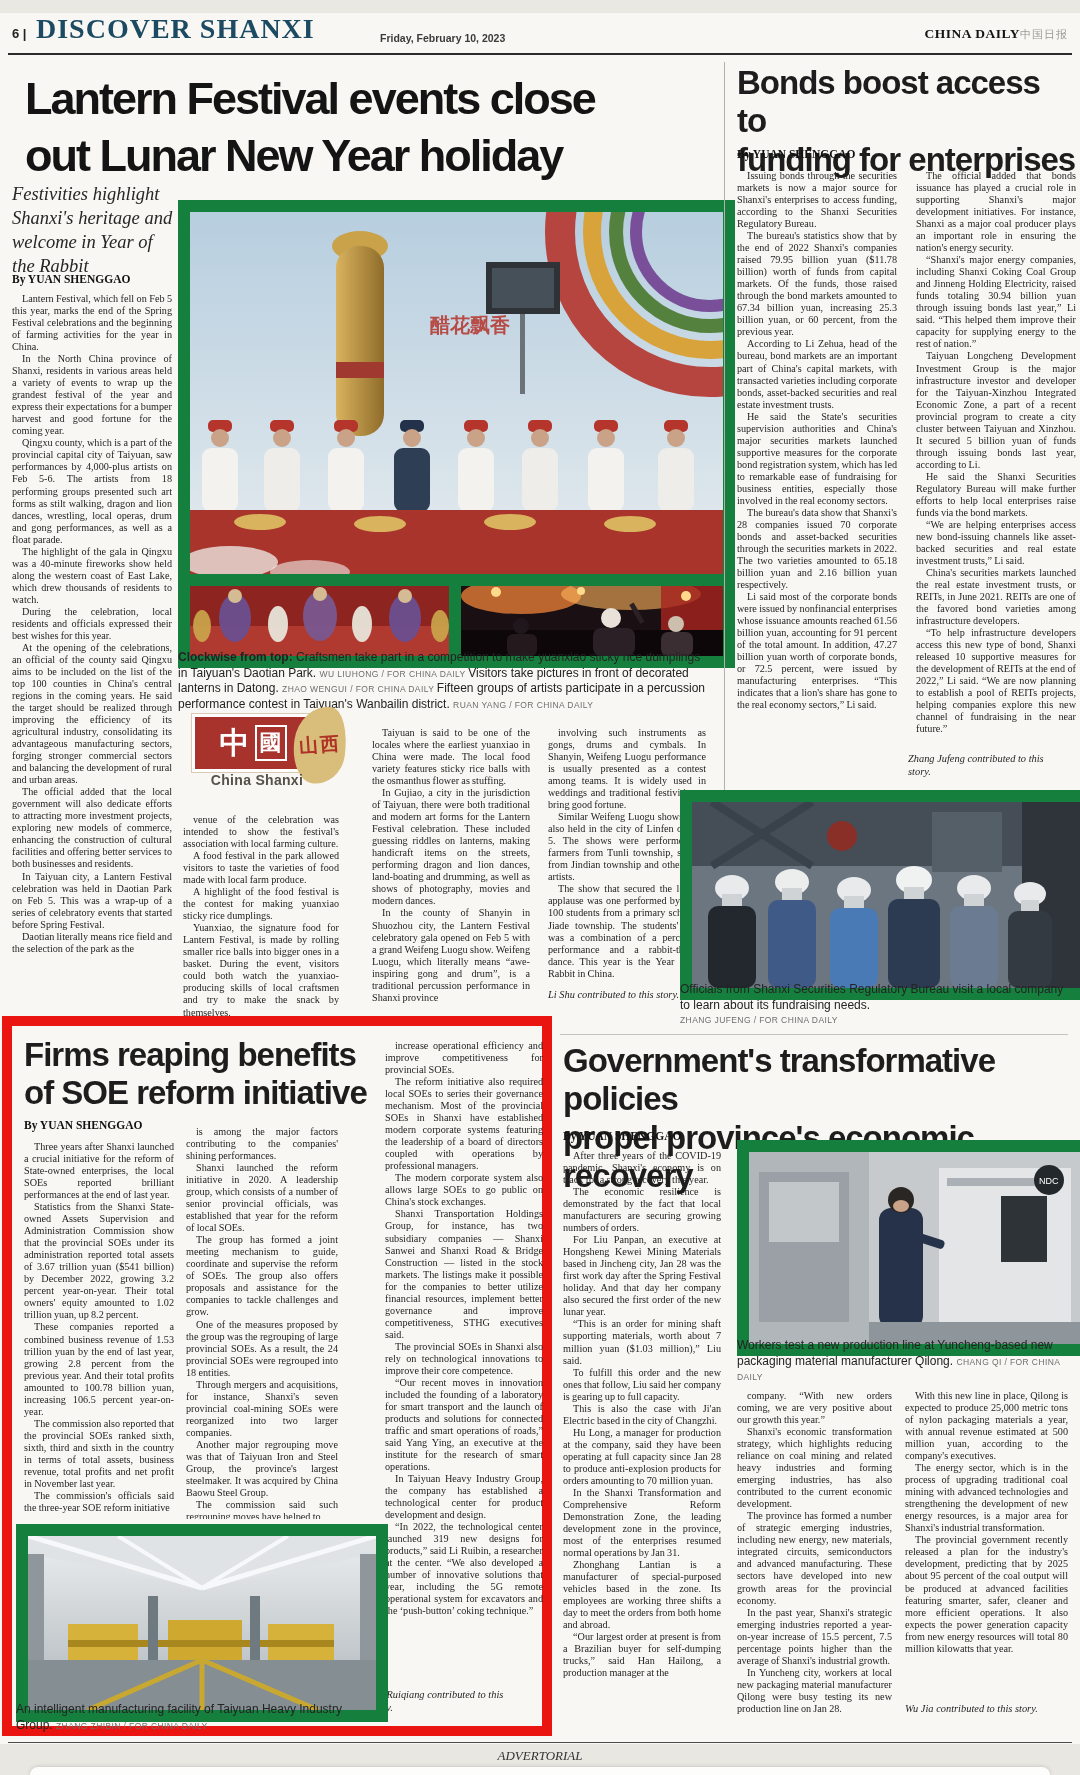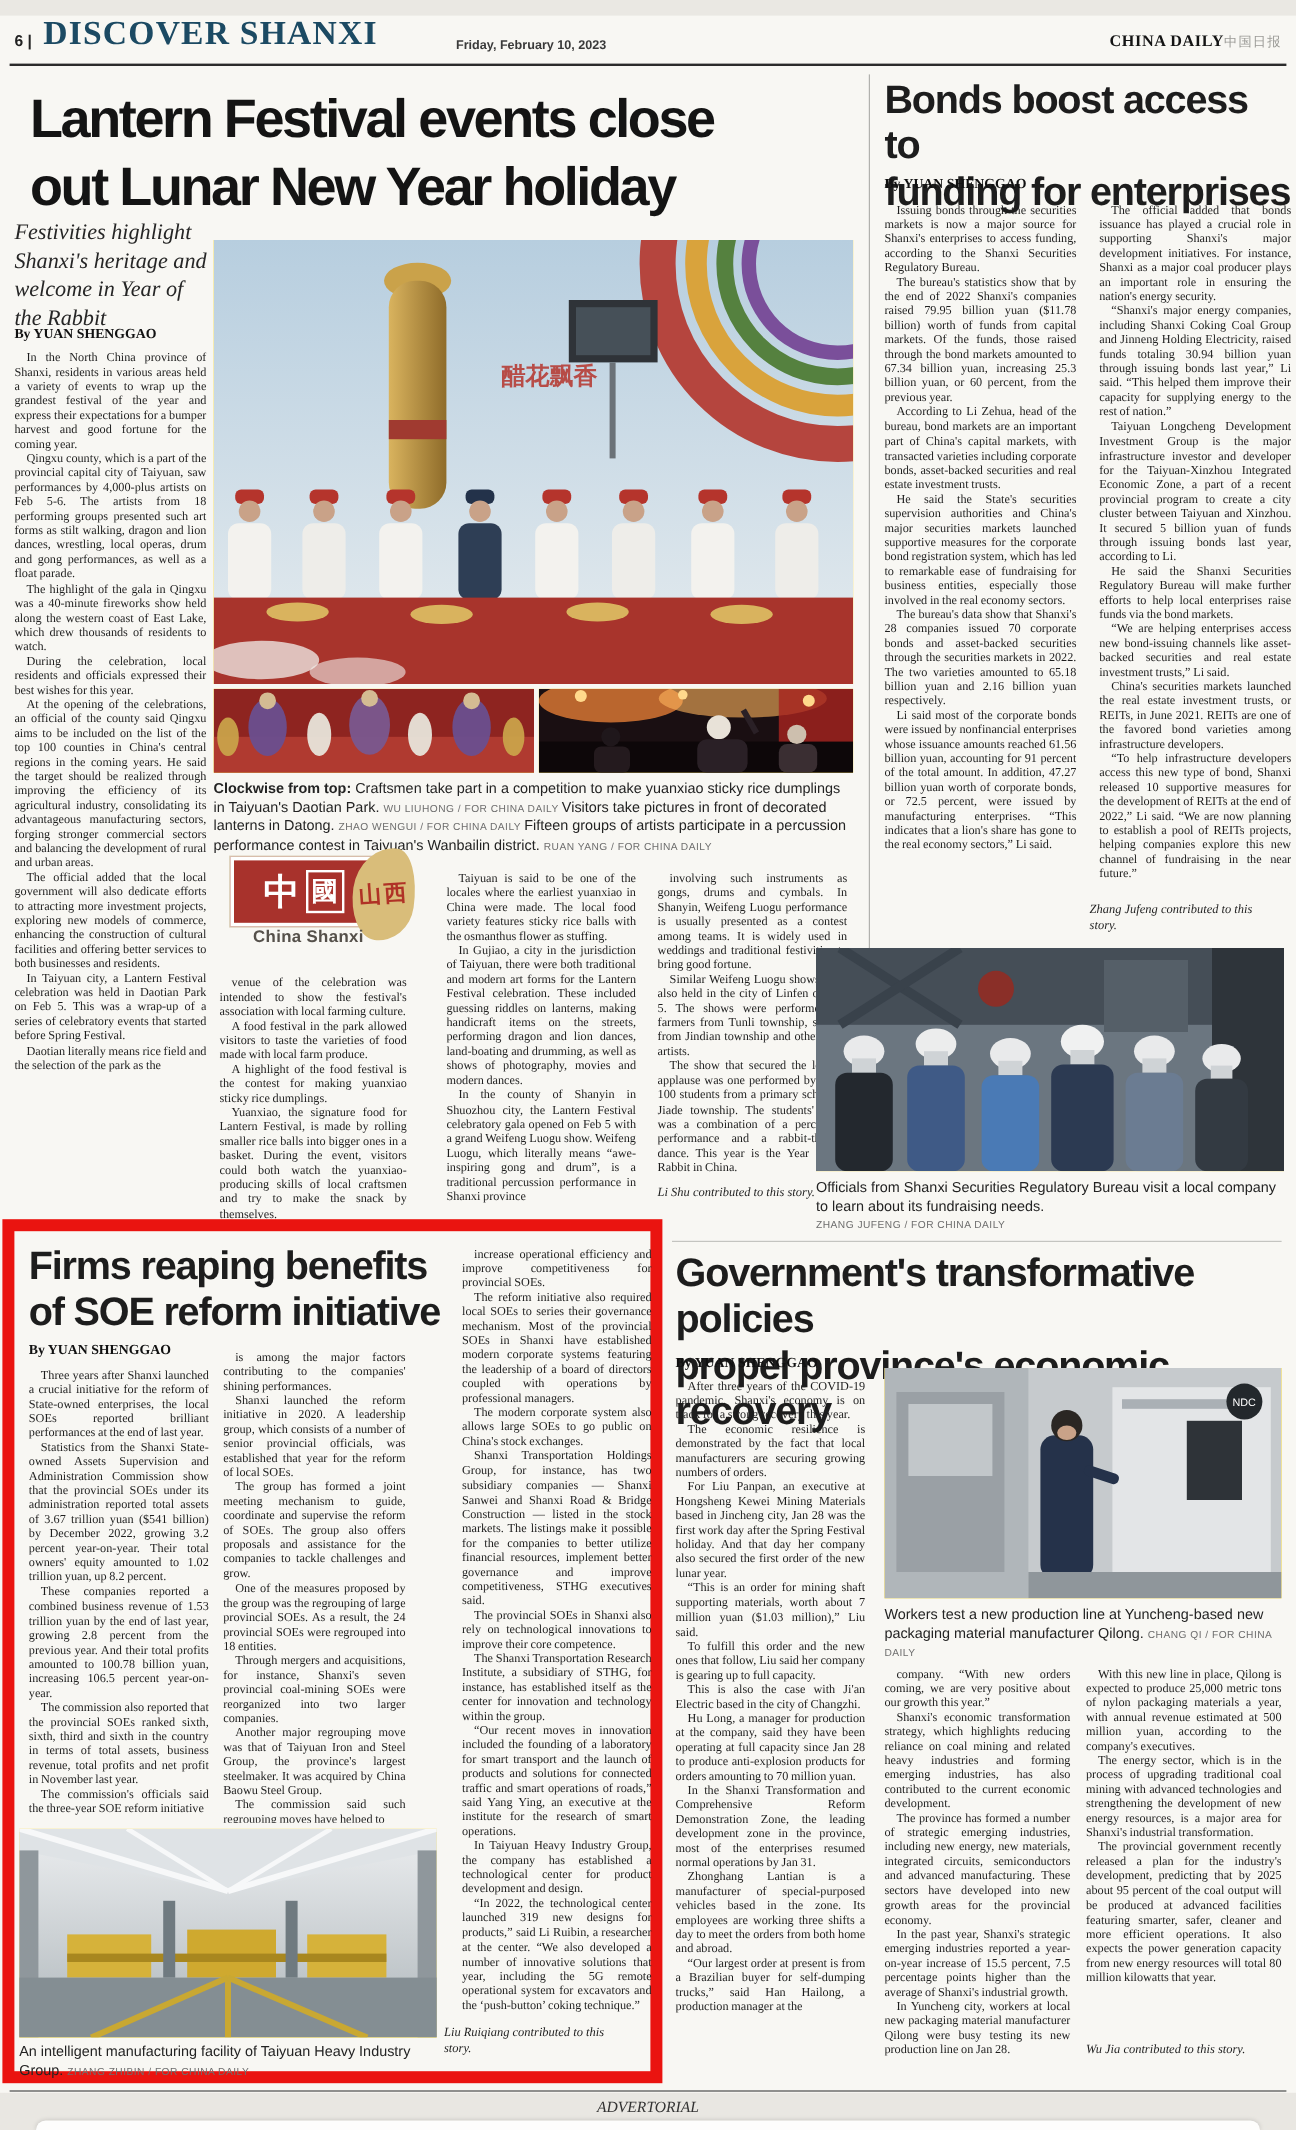--- a/index.html
+++ b/index.html
@@ -58,21 +58,21 @@
   .caption{font-family:"Liberation Sans",sans-serif;font-size:12px;line-height:1.3;color:#232323;}
   .caption .lead{font-weight:700;}
   .caption .credit{font-size:8.5px;color:#6e6e6e;letter-spacing:.4px;}
   .caption-lantern{left:178px;top:650px;width:533px;}
   .caption-bonds{left:680px;top:982px;width:390px;}
   .caption-soe{left:16px;top:1702px;width:348px;}
   .caption-gov{left:737px;top:1338px;width:331px;}
   .credit-line{font-family:"Liberation Sans",sans-serif;font-size:8.5px;color:#6e6e6e;letter-spacing:.4px;margin-top:2px;}
 
   
-  figure.photo{margin:0;padding:0;background:#fde047;overflow:hidden;}
+  figure.photo{margin:0;padding:12px;background:#15803d;overflow:hidden;}
   figure.photo svg{display:block;width:100%;height:100%;}
   .collage-main{left:178px;top:200px;width:533px;height:370px;}
   .collage-a{left:178px;top:574px;width:267px;height:70px;}
   .collage-b{left:449px;top:574px;width:262px;height:70px;}
   .photo-bonds{left:680px;top:790px;width:390px;height:186px;}
   .photo-soe{left:16px;top:1524px;width:348px;height:174px;}
   .photo-gov{left:737px;top:1140px;width:331px;height:192px;}
 
   
   .logo{left:192px;top:710px;width:150px;height:102px;}
@@ -112,20 +112,21 @@
   <div class="abs brand-cn">中国日报</div>
   <div class="abs top-rule"></div>
 
   <h1 class="abs hl hl-lantern" style="margin:13px;">
       <div>Lantern Festival events close</div>
       <div>out Lunar New Year holiday</div>
     </h1>
   <div class="abs standfirst">Festivities highlight Shanxi's heritage and welcome in Year of the Rabbit</div>
   <div class="abs byline byline-lantern">By YUAN SHENGGAO</div>
   <div class="abs bodycol col-l1">
+      <p>Lantern Festival, which fell on Feb 5 this year, marks the end of the Spring Festival celebrations and the beginning of farming activities for the year in China.</p>
       <p>In the North China province of Shanxi, residents in various areas held a variety of events to wrap up the grandest festival of the year and express their expectations for a bumper harvest and good fortune for the coming year.</p>
       <p>Qingxu county, which is a part of the provincial capital city of Taiyuan, saw performances by 4,000-plus artists on Feb 5-6. The artists from 18 performing groups presented such art forms as stilt walking, dragon and lion dances, wrestling, local operas, drum and gong performances, as well as a float parade.</p>
       <p>The highlight of the gala in Qingxu was a 40-minute fireworks show held along the western coast of East Lake, which drew thousands of residents to watch.</p>
       <p>During the celebration, local residents and officials expressed their best wishes for this year.</p>
       <p>At the opening of the celebrations, an official of the county said Qingxu aims to be included on the list of the top 100 counties in China's central regions in the coming years. He said the target should be realized through improving the efficiency of its agricultural industry, consolidating its advantageous manufacturing sectors, forging stronger commercial sectors and balancing the development of rural and urban areas.</p>
       <p>The official added that the local government will also dedicate efforts to attracting more investment projects, exploring new models of commerce, enhancing the construction of cultural facilities and offering better services to both businesses and residents.</p>
       <p>In Taiyuan city, a Lantern Festival celebration was held in Daotian Park on Feb 5. This was a wrap-up of a series of celebratory events that started before Spring Festival.</p>
       <p>Daotian literally means rice field and the selection of the park as the</p>
     </div>
 
@@ -355,21 +356,20 @@
       <p>Through mergers and acquisitions, for instance, Shanxi's seven provincial coal-mining SOEs were reorganized into two larger companies.</p>
       <p>Another major regrouping move was that of Taiyuan Iron and Steel Group, the province's largest steelmaker. It was acquired by China Baowu Steel Group.</p>
       <p>The commission said such regrouping moves have helped to</p>
     </div>
   <div class="abs bodycol col-s3">
       <p>increase operational efficiency and improve competitiveness for provincial SOEs.</p>
       <p>The reform initiative also required local SOEs to series their governance mechanism. Most of the provincial SOEs in Shanxi have established modern corporate systems featuring the leadership of a board of directors coupled with operations by professional managers.</p>
       <p>The modern corporate system also allows large SOEs to go public on China's stock exchanges.</p>
       <p>Shanxi Transportation Holdings Group, for instance, has two subsidiary companies — Shanxi Sanwei and Shanxi Road &amp; Bridge Construction — listed in the stock markets. The listings make it possible for the companies to better utilize financial resources, implement better governance and improve competitiveness, STHG executives said.</p>
       <p>The provincial SOEs in Shanxi also rely on technological innovations to improve their core competence.</p>
-      <p>The Shanxi Transportation Research Institute, a subsidiary of STHG, for instance, has established itself as the center for innovation and technology within the group.</p>
       <p>“Our recent moves in innovation included the founding of a laboratory for smart transport and the launch of products and solutions for connected traffic and smart operations of roads,” said Yang Ying, an executive at the institute for the research of smart operations.</p>
       <p>In Taiyuan Heavy Industry Group, the company has established a technological center for product development and design.</p>
       <p>“In 2022, the technological center launched 319 new designs for products,” said Li Ruibin, a researcher at the center. “We also developed a number of innovative solutions that year, including the 5G remote operational system for excavators and the ‘push-button’ coking technique.”</p>
     </div>
   <div class="abs contrib-pin contrib-soe">Liu Ruiqiang contributed to this story.</div>
 
   <figure class="abs photo photo-soe">
     <svg viewBox="0 0 348 174" preserveAspectRatio="none">
       <defs>
         <linearGradient id="hall" x1="0" y1="0" x2="0" y2="1">

